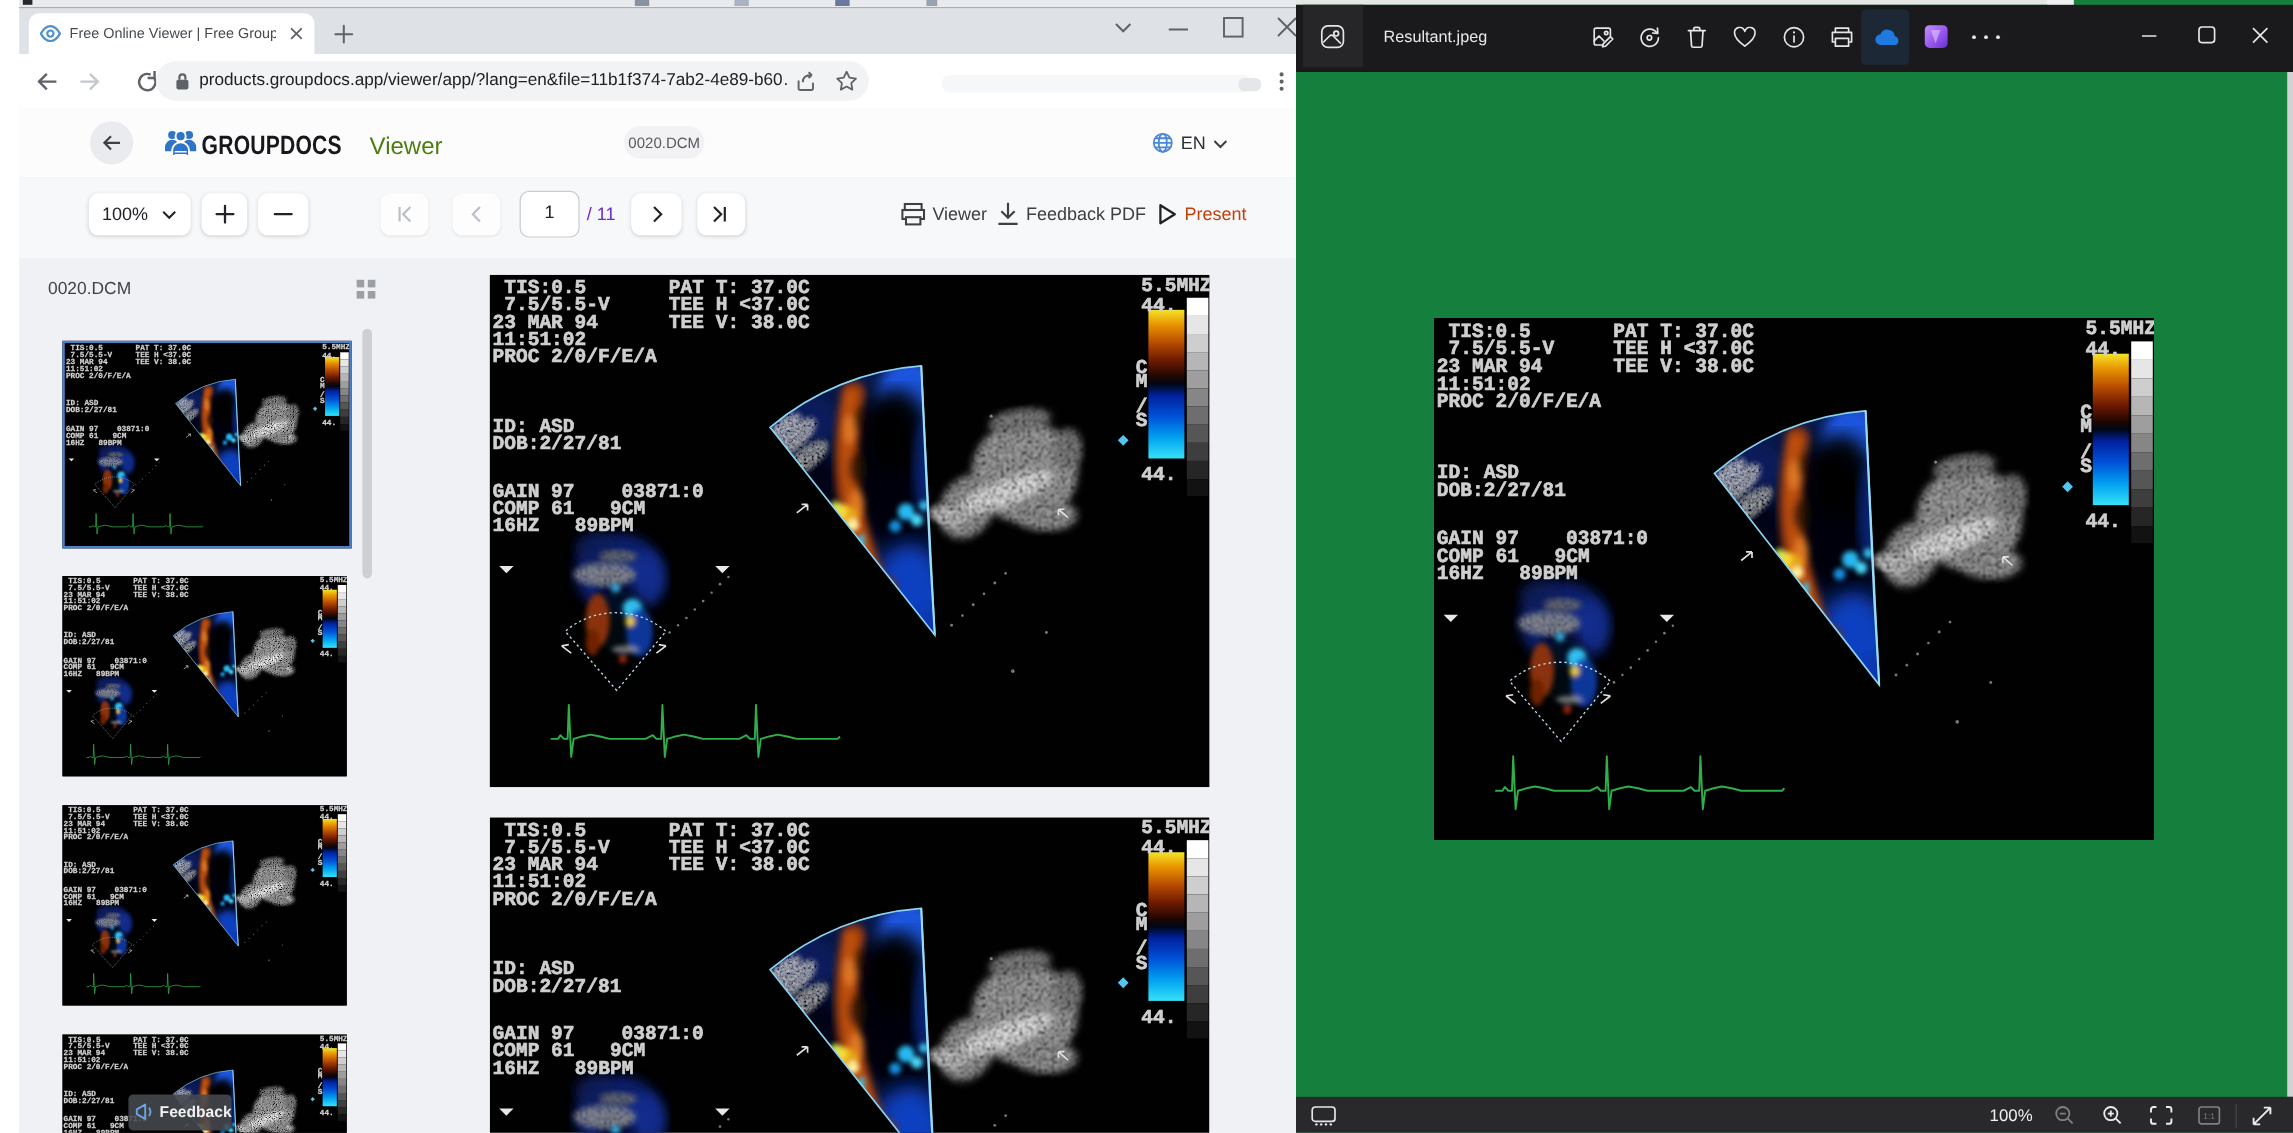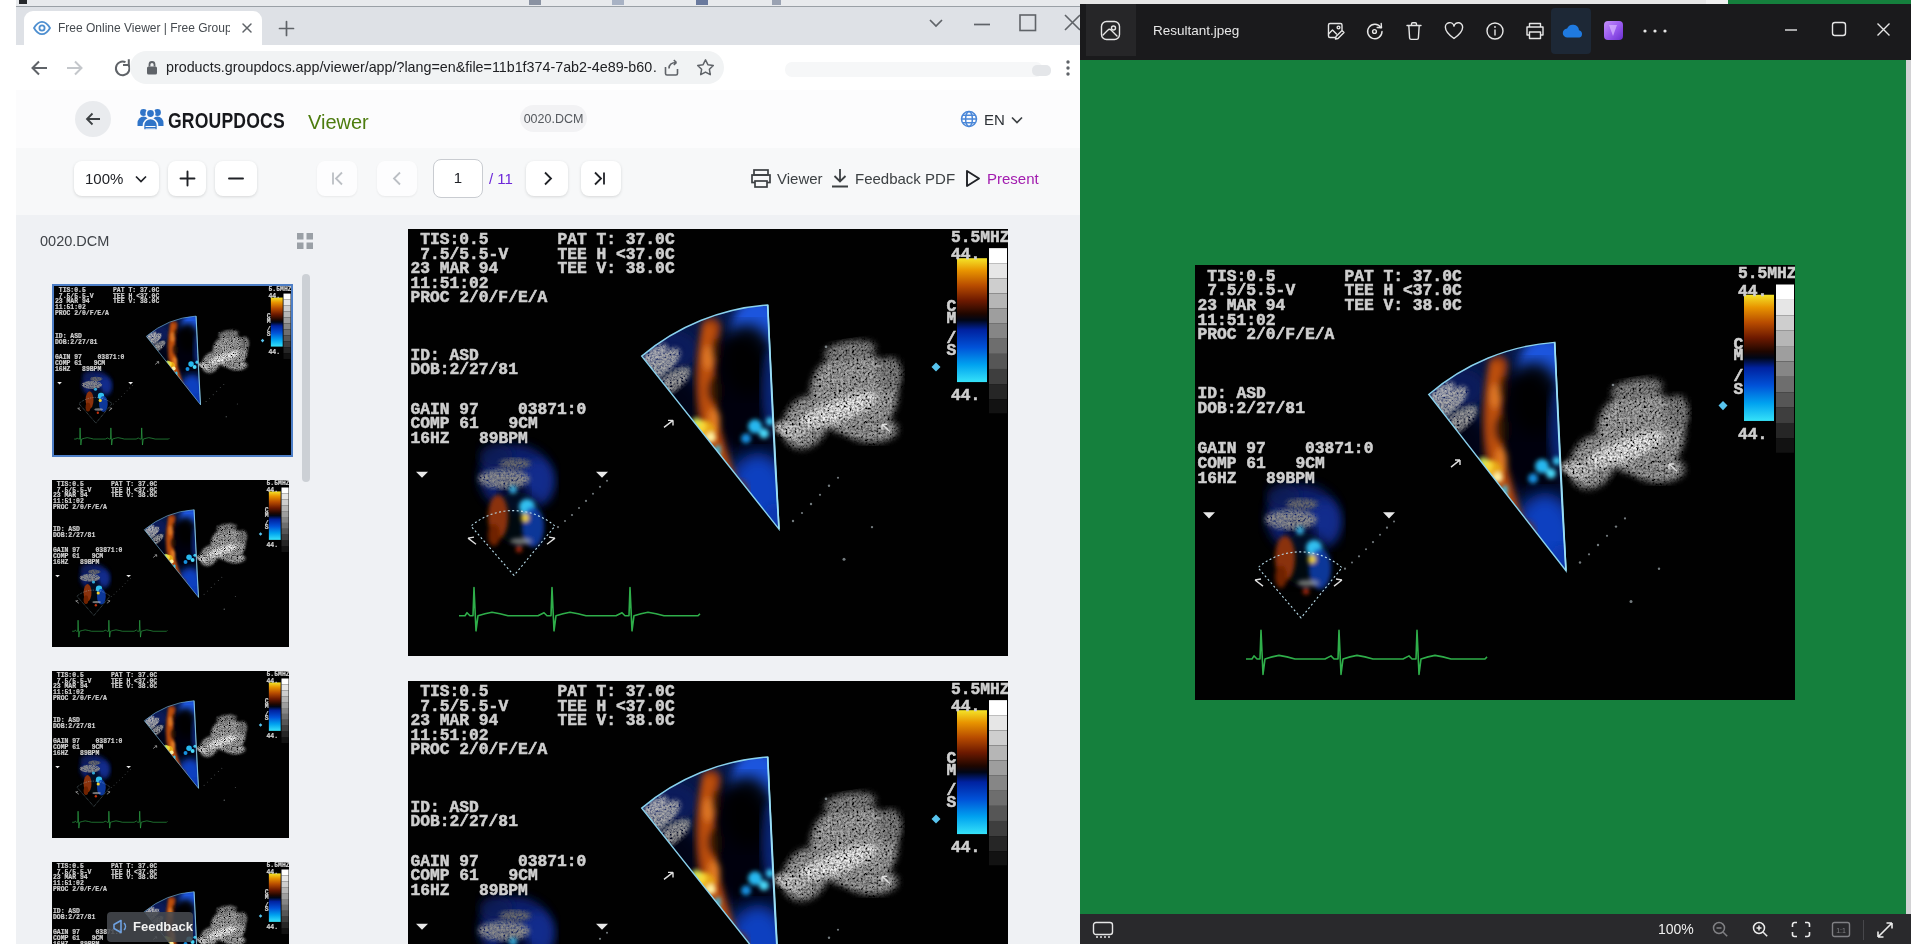--- a/index.html
+++ b/index.html
@@ -346,21 +346,21 @@
 <rect x="5" y="13" width="12" height="6" fill="#f7f8f9" stroke="#3c4043" stroke-width="1.7"></rect>
 </svg>
 <div class="abs" style="left:761px;top:170px;font-size:15px;color:#3c4043;">Viewer</div>
 <svg class="abs" style="left:813px;top:167px" width="22" height="23" viewBox="0 0 22 23">
 <path d="M11,2 V14 M5.5,9 L11,14.5 L16.5,9 M3,19.5 H19" fill="none" stroke="#3c4043" stroke-width="1.8"></path>
 </svg>
 <div class="abs" style="left:839px;top:170px;font-size:15px;color:#3c4043;">Feedback PDF</div>
 <svg class="abs" style="left:947px;top:168px" width="20" height="21" viewBox="0 0 20 21">
 <path d="M4,3 L16,10.5 L4,18 Z" fill="none" stroke="#202227" stroke-width="1.9" stroke-linejoin="round"></path>
 </svg>
-<div class="abs" style="left:971px;top:170px;font-size:15px;color:#a21caf;">Present</div>
+<div class="abs" style="left:971px;top:170px;font-size:15px;color:#c2410c;">Present</div>
 
 <div class="abs" style="left:0;top:215px;width:1080px;height:729px;background:#eff1f4;">
   <div class="abs" style="left:24px;top:18px;font-size:14.5px;color:#3f4348;">0020.DCM</div>
   <svg class="abs" style="left:281px;top:18px" width="16" height="16" viewBox="0 0 16 16">
   <g fill="#9aa0a6">
           <rect x="0" y="0" width="6.5" height="6.5"></rect>
           <rect x="9.5" y="0" width="6.5" height="6.5"></rect>
           <rect x="0" y="9.5" width="6.5" height="6.5"></rect>
           <rect x="9.5" y="9.5" width="6.5" height="6.5"></rect>
         </g>

